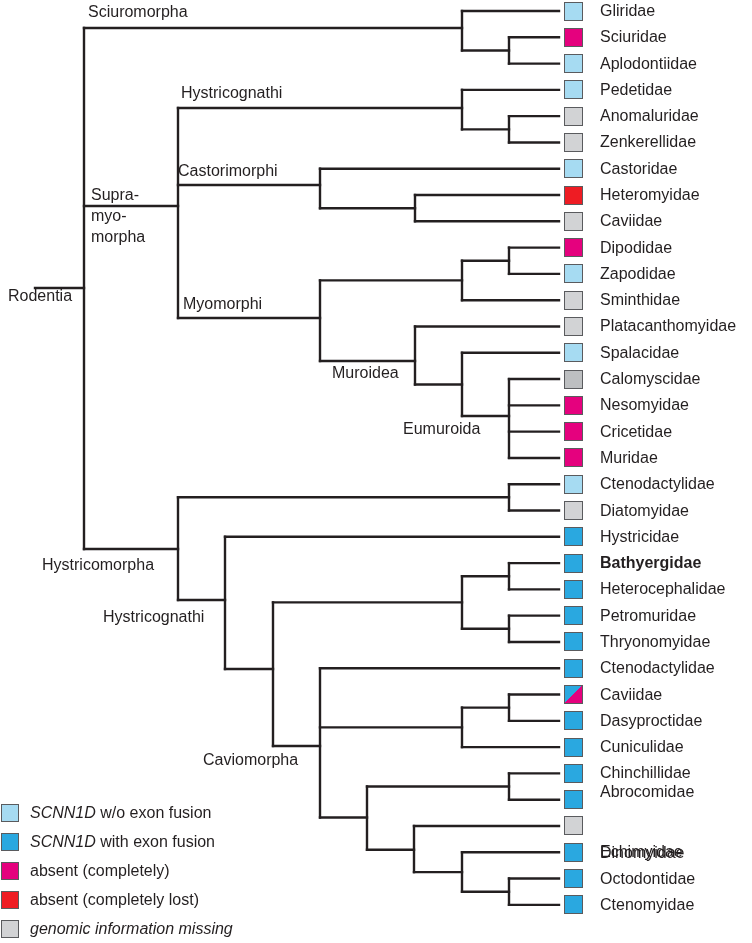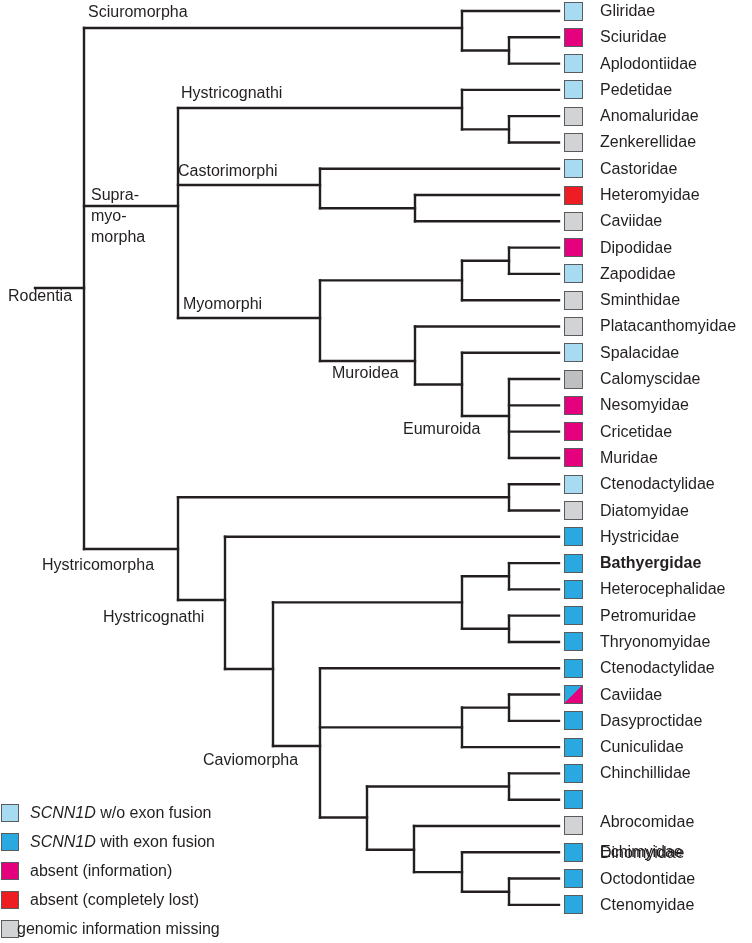--- a/index.html
+++ b/index.html
@@ -169,21 +169,21 @@
       <div class="leaf-label" style="left: 600px; top: 684.54px;">Caviidae</div>
       <div class="swatch" style="left: 564px; top: 711.33px; background: rgb(42, 168, 224);"></div>
       <div class="leaf-label" style="left: 600px; top: 710.83px;">Dasyproctidae</div>
       <div class="swatch" style="left: 564px; top: 737.62px; background: rgb(42, 168, 224);"></div>
       <div class="leaf-label" style="left: 600px; top: 737.12px;">Cuniculidae</div>
       <div class="swatch" style="left: 564px; top: 763.91px; background: rgb(42, 168, 224);"></div>
       <div class="leaf-label" style="left: 600px; top: 763.41px;">Chinchillidae</div>
       <div class="swatch" style="left: 564px; top: 790.2px; background: rgb(42, 168, 224);"></div>
       <div class="leaf-label" style="left: 600px; top: 813px; margin-top: 30px;">Dinomyidae</div>
       <div class="swatch" style="left: 564px; top: 816.49px; background: rgb(210, 211, 213);"></div>
-      <div class="leaf-label" style="left: 600px; top: 812px;">Abrocomidae</div>
+      <div class="leaf-label" style="left: 600px; top: 782px;">Abrocomidae</div>
       <div class="swatch" style="left: 564px; top: 842.78px; background: rgb(42, 168, 224);"></div>
       <div class="leaf-label" style="left: 600px; top: 842.28px;">Echimyidae</div>
       <div class="swatch" style="left: 564px; top: 869.07px; background: rgb(42, 168, 224);"></div>
       <div class="leaf-label" style="left: 600px; top: 868.57px;">Octodontidae</div>
       <div class="swatch" style="left: 564px; top: 895.36px; background: rgb(42, 168, 224);"></div>
       <div class="leaf-label" style="left: 600px; top: 894.86px;">Ctenomyidae</div>
     </div>
 
   <div class="clade" style="left:8px;top:277px;margin-top:8px;">Rodentia</div>
   <div class="clade" style="left:88px;top:1px;">Sciuromorpha</div>
@@ -198,19 +198,19 @@
   <div class="clade" style="left:42px;top:554px;">Hystricomorpha</div>
   <div class="clade" style="left:103px;top:606px;">Hystricognathi</div>
   <div class="clade" style="left:203px;top:749px;">Caviomorpha</div>
 
   <div id="legend">
       <div class="swatch" style="left: 1px; top: 804px; width: 18px; height: 18px; background: rgb(166, 219, 242);"></div>
       <div class="legend-row" style="left: 30px; top: 803px;"><i>SCNN1D</i> w/o exon fusion</div>
       <div class="swatch" style="left: 1px; top: 833px; width: 18px; height: 18px; background: rgb(42, 168, 224);"></div>
       <div class="legend-row" style="left: 30px; top: 832px;"><i>SCNN1D</i> with exon fusion</div>
       <div class="swatch" style="left: 1px; top: 862px; width: 18px; height: 18px; background: rgb(229, 1, 126);"></div>
-      <div class="legend-row" style="left: 30px; top: 861px;">absent (information)</div>
+      <div class="legend-row" style="left: 30px; top: 861px;">absent (completely)</div>
       <div class="swatch" style="left: 1px; top: 891px; width: 18px; height: 18px; background: rgb(238, 28, 35);"></div>
       <div class="legend-row" style="left: 30px; top: 890px;">absent (completely lost)</div>
       <div class="swatch" style="left: 1px; top: 920px; width: 18px; height: 18px; background: rgb(210, 211, 213);"></div>
-      <div class="legend-row" style="left: 17px; top: 919px;">genomic information missing</div>
+      <div class="legend-row" style="left: 30px; top: 919px; font-style: italic;">genomic information missing</div>
     </div>
 </div>
 
 </body></html>

